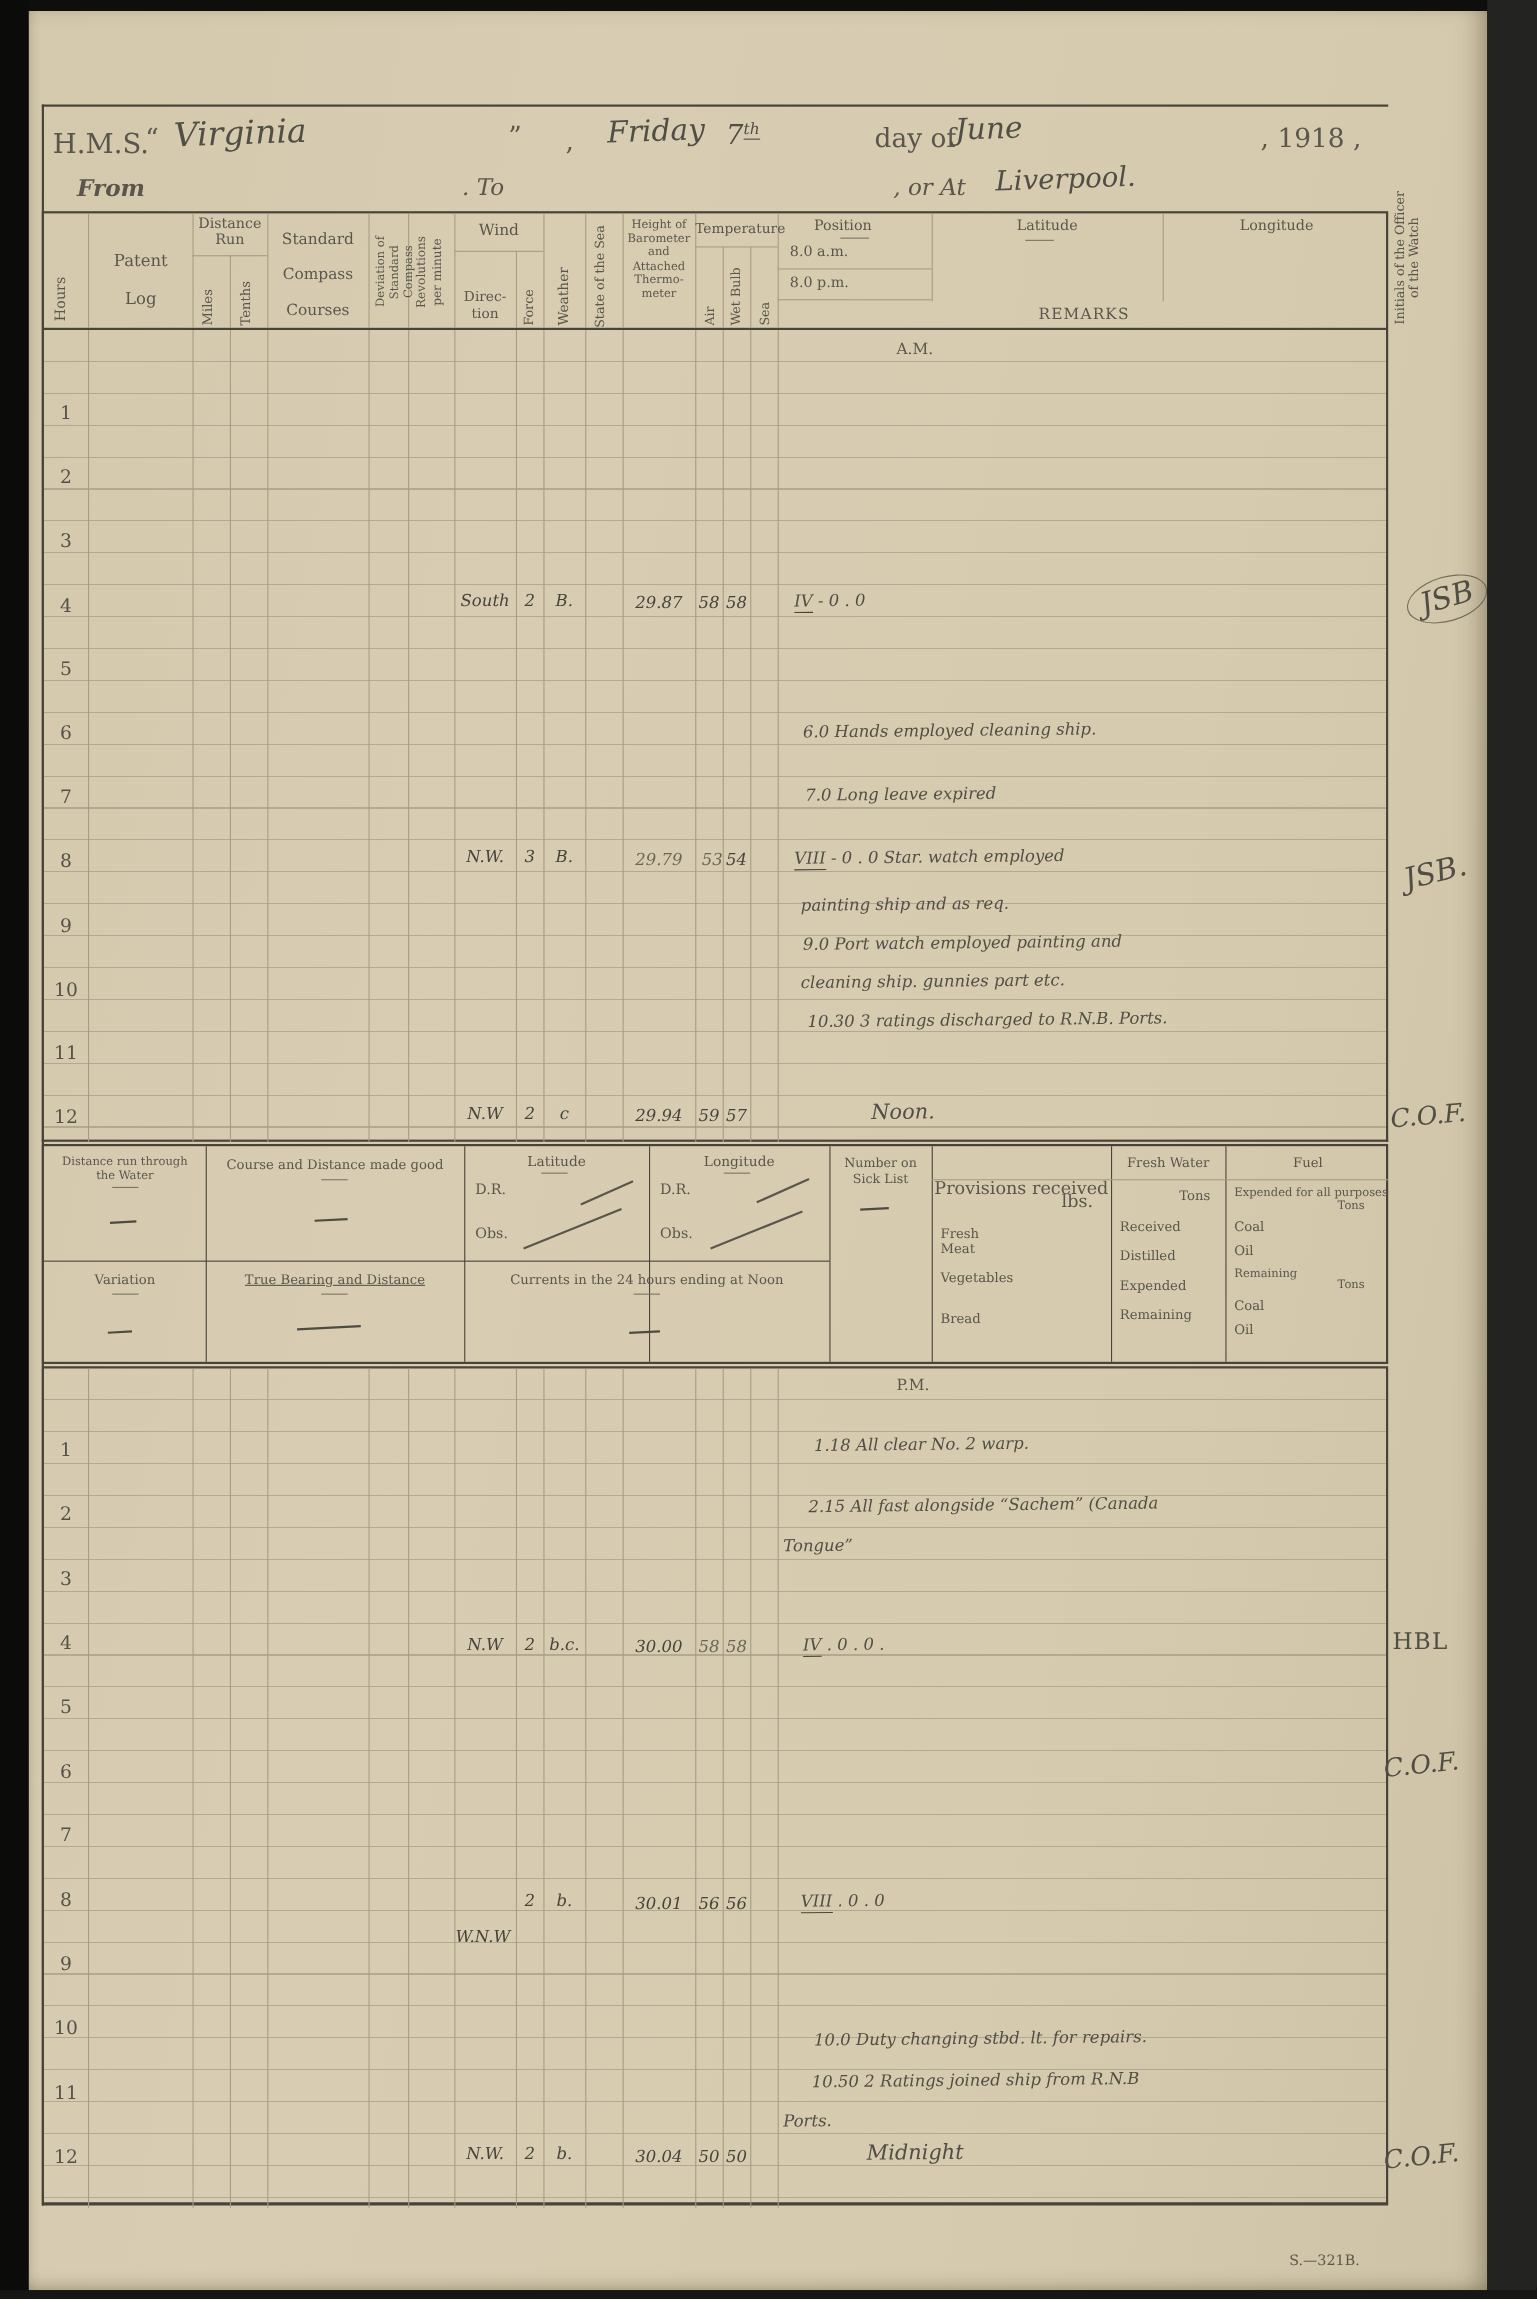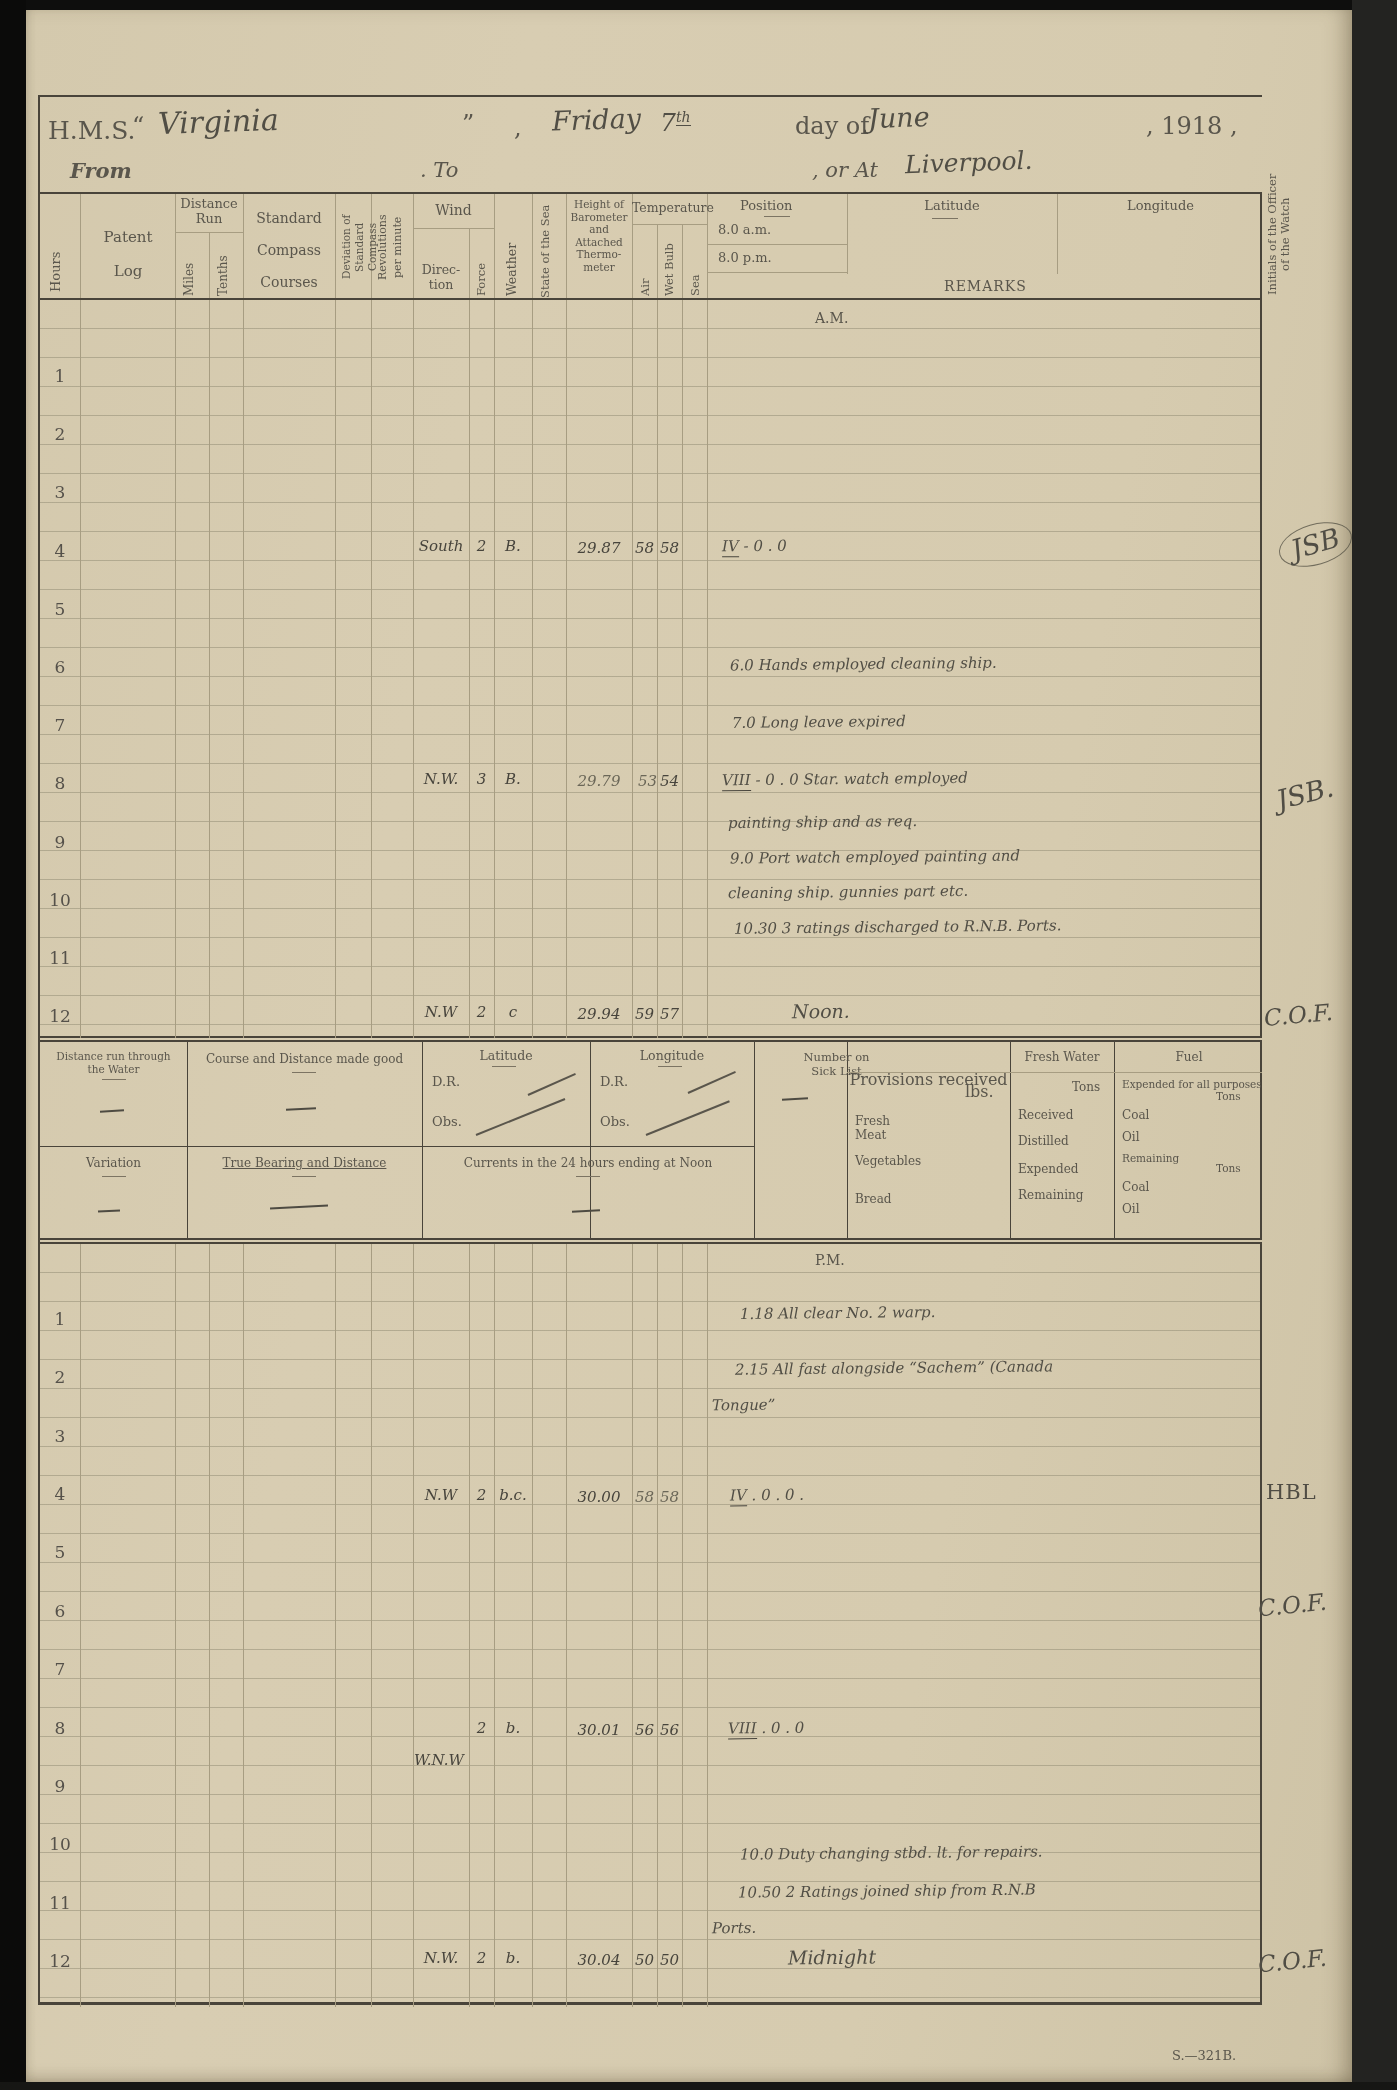--- a/index.html
+++ b/index.html
@@ -229,21 +229,21 @@
     <div class="slash" style="left:488px;top:52px;width:52px;transform:rotate(-24deg);"></div>
     <div class="slash" style="left:436px;top:92px;width:96px;transform:rotate(-22deg);"></div>
 
     <div class="hcell ctr" style="left:550px;top:6px;width:164px;font-size:12.5px;">Longitude</div>
     <div class="rule-sm" style="left:618px;top:24px;width:24px;"></div>
     <div class="hcell" style="left:560px;top:32px;font-size:13px;">D.R.</div>
     <div class="hcell" style="left:560px;top:72px;font-size:13px;">Obs.</div>
     <div class="slash" style="left:648px;top:50px;width:52px;transform:rotate(-24deg);"></div>
     <div class="slash" style="left:606px;top:92px;width:90px;transform:rotate(-22deg);"></div>
 
-    <div class="hcell ctr" style="left:714px;top:8px;width:93px;font-size:11.5px;line-height:14px;padding-left:36px;">
+    <div class="hcell ctr" style="left:714px;top:8px;width:93px;font-size:11.5px;line-height:14px;">
       <div>Number on</div>
       <div>Sick List</div>
     </div>
     <div class="hand-dash" style="left:742px;top:56px;width:26px;"></div>
 
     <div class="hcell ctr" style="left:807px;top:8px;width:163px;font-size:16px;margin-top:20px;">Provisions received</div>
     <div class="hline" style="left:807px;top:30px;width:163px;"></div>
     <div class="hcell" style="left:925px;top:40px;font-size:16px;">lbs.</div>
     <div class="hcell" style="left:815px;top:72px;font-size:12px;line-height:14px;">
       <div>Fresh</div>

